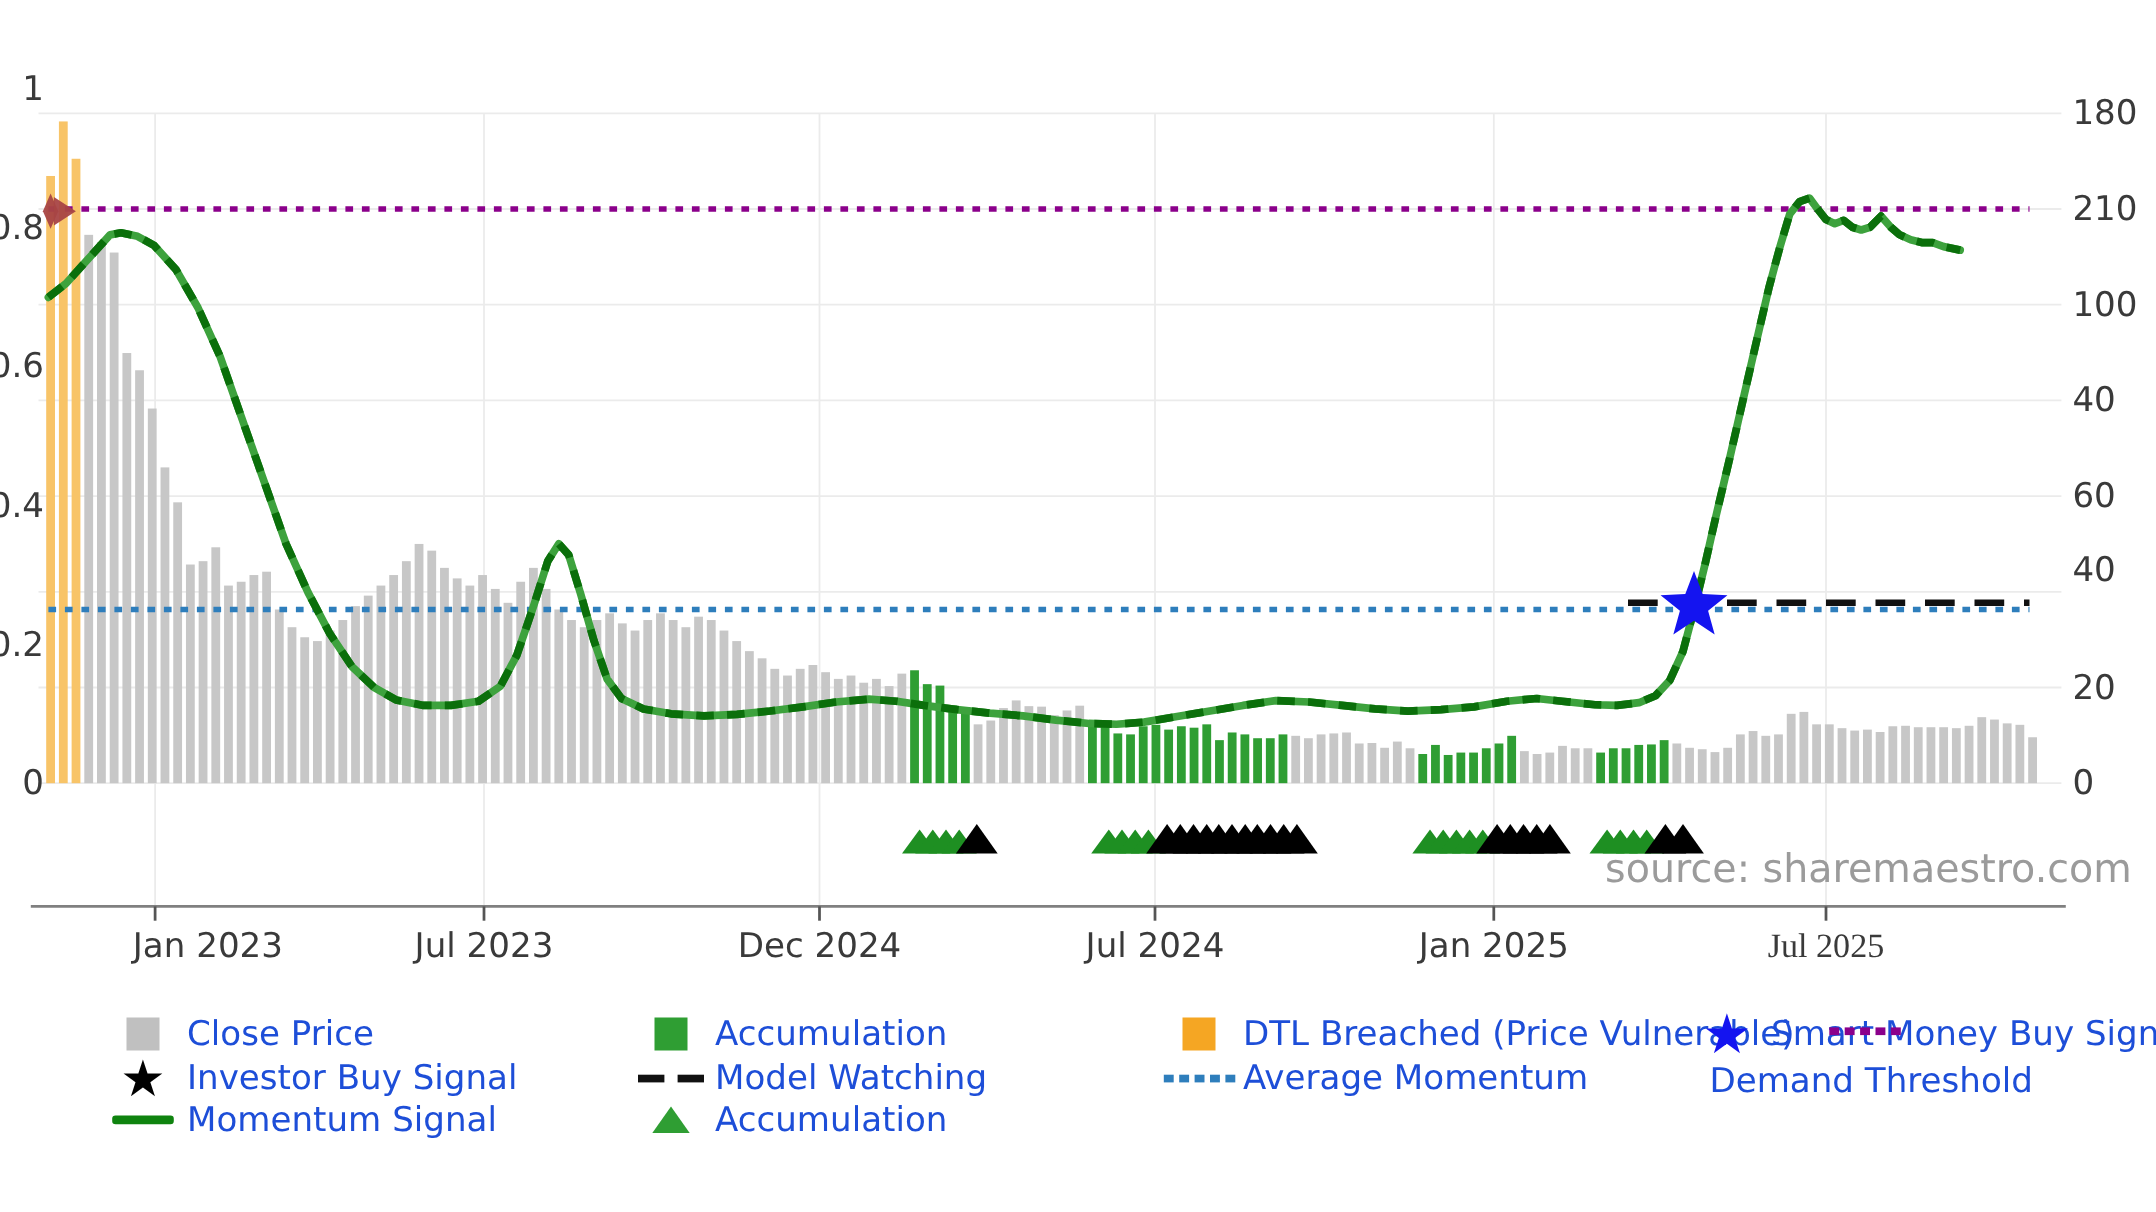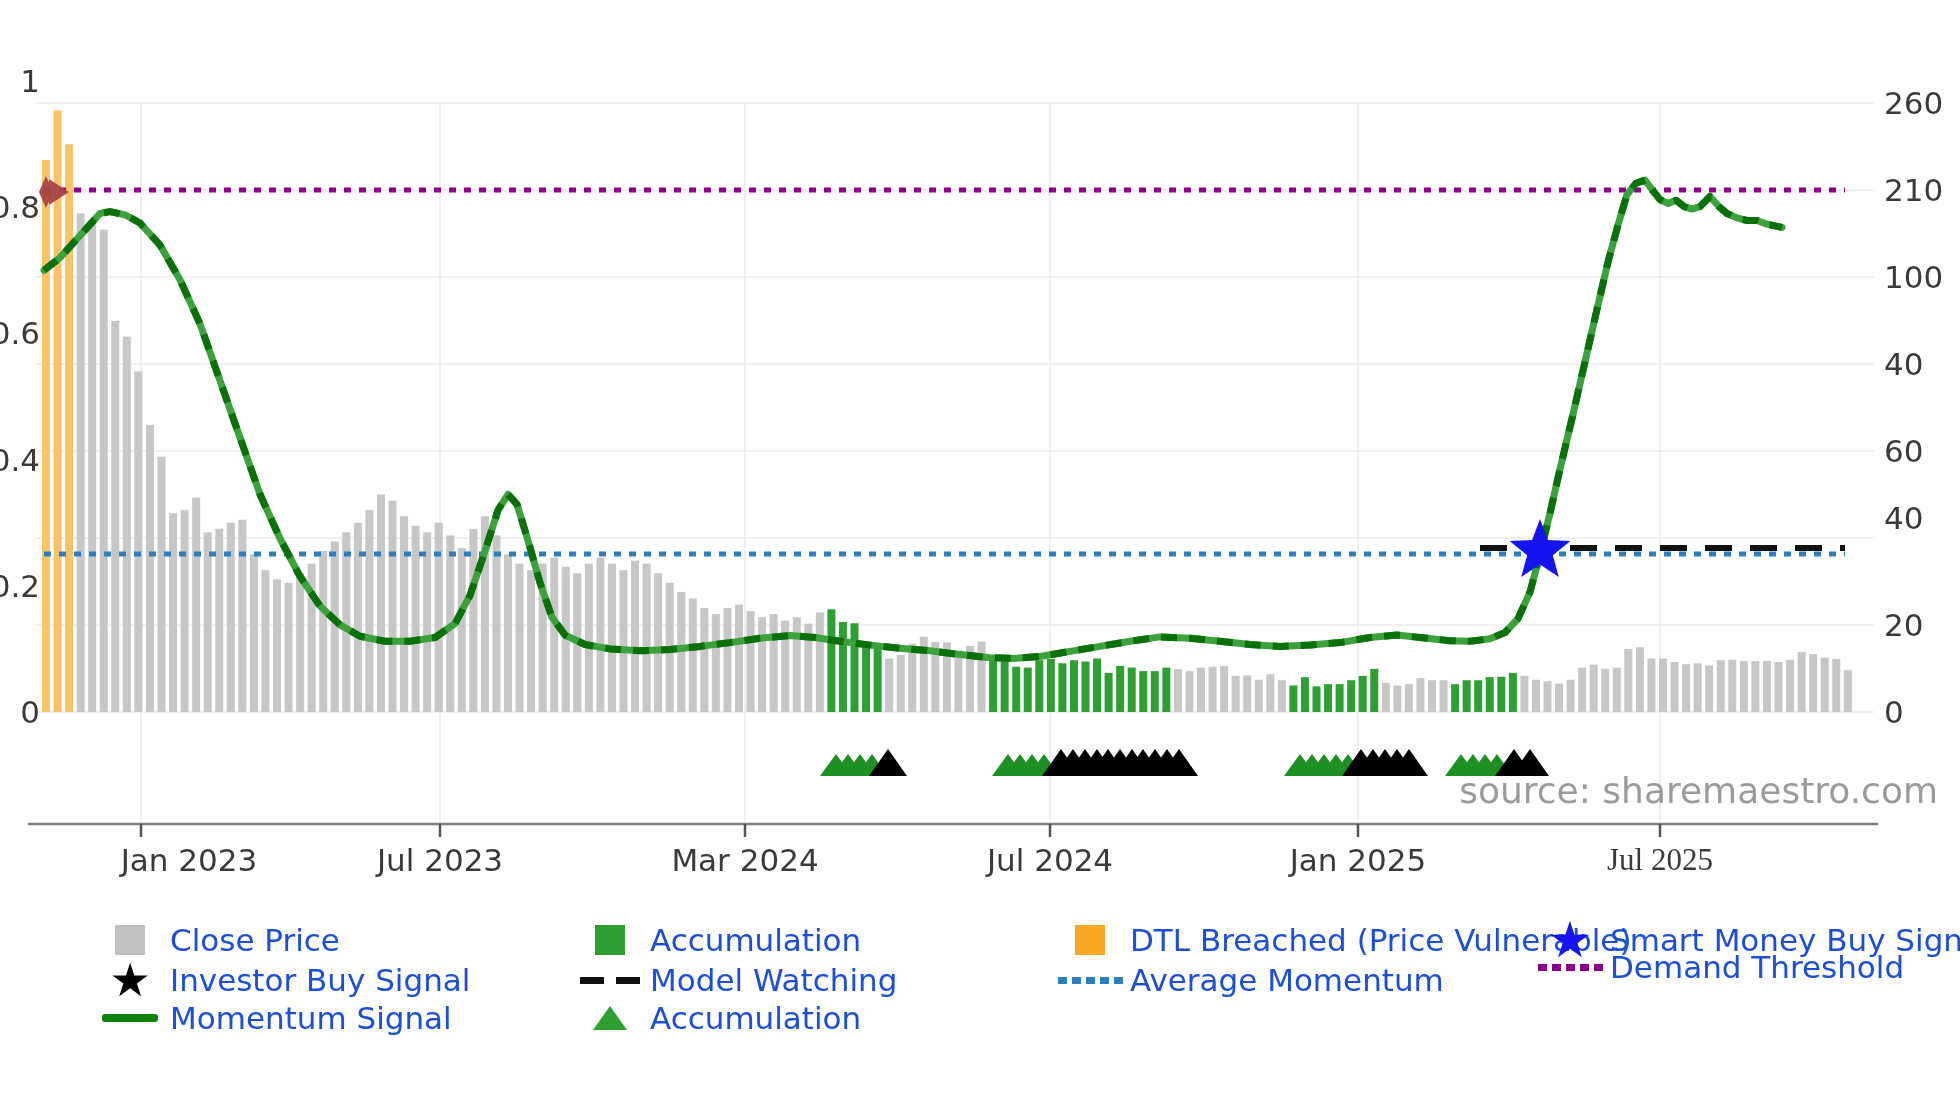--- a/index.html
+++ b/index.html
@@ -270,24 +270,24 @@
       <div class="axlab left" style="left:40px;top:333.40000000000003px;">0.6</div>
       <div class="axlab left" style="left:40px;top:207.2px;">0.8</div>
       <div class="axlab left" style="left:40px;top:81px;">1</div>
       <div class="axlab right" style="left:1884px;top:712px;">0</div>
       <div class="axlab right" style="left:1884px;top:625px;">20</div>
       <div class="axlab right" style="left:1884px;top:518px;">40</div>
       <div class="axlab right" style="left:1884px;top:451px;">60</div>
       <div class="axlab right" style="left:1884px;top:364px;">40</div>
       <div class="axlab right" style="left:1884px;top:277.00000000000006px;">100</div>
       <div class="axlab right" style="left:1884px;top:190px;">210</div>
-      <div class="axlab right" style="left:1884px;top:103px;">260</div>
+      <div class="axlab right" style="left:1884px;top:103px;">180</div>
       <div class="axlab xtick" style="left:141px;top:842px;margin-left:48px;">Jan 2023</div>
       <div class="axlab xtick" style="left:440px;top:842px;">Jul 2023</div>
-      <div class="axlab xtick" style="left:745px;top:842px;">Mar 2024</div>
+      <div class="axlab xtick" style="left:745px;top:842px;">Dec 2024</div>
       <div class="axlab xtick" style="left:1050px;top:842px;">Jul 2024</div>
       <div class="axlab xtick" style="left:1358px;top:842px;">Jan 2025</div>
       <div class="axlab xtick" style="left:1660px;top:842px;font-family:Liberation Serif, serif;">Jul 2025</div>
     </div>
 
   <div class="source-note">source: sharemaestro.com</div>
 
   <div class="legend">
 
     <div class="leg-item" style="left:102px;top:919px;">
@@ -349,21 +349,21 @@
       </span>
       <span class="leg-label">Average Momentum</span>
     </div>
 
     <div class="leg-item" style="left:1542px;top:919px;">
       <span class="leg-icon">
           <span class="leg-star blue">★</span>
         </span>
       <span class="leg-label">Smart Money Buy Signal</span>
     </div>
-    <div class="leg-item" style="left:1542px;top:946px;">
+    <div class="leg-item" style="left:1542px;top:909px;flex-direction:column;">
       <span class="leg-icon">
         <span class="leg-dot-row purple">
             <span class="d"></span>
             <span class="d"></span>
             <span class="d"></span>
             <span class="d"></span>
             <span class="d"></span>
           </span>
       </span>
       <span class="leg-label">Demand Threshold</span>

